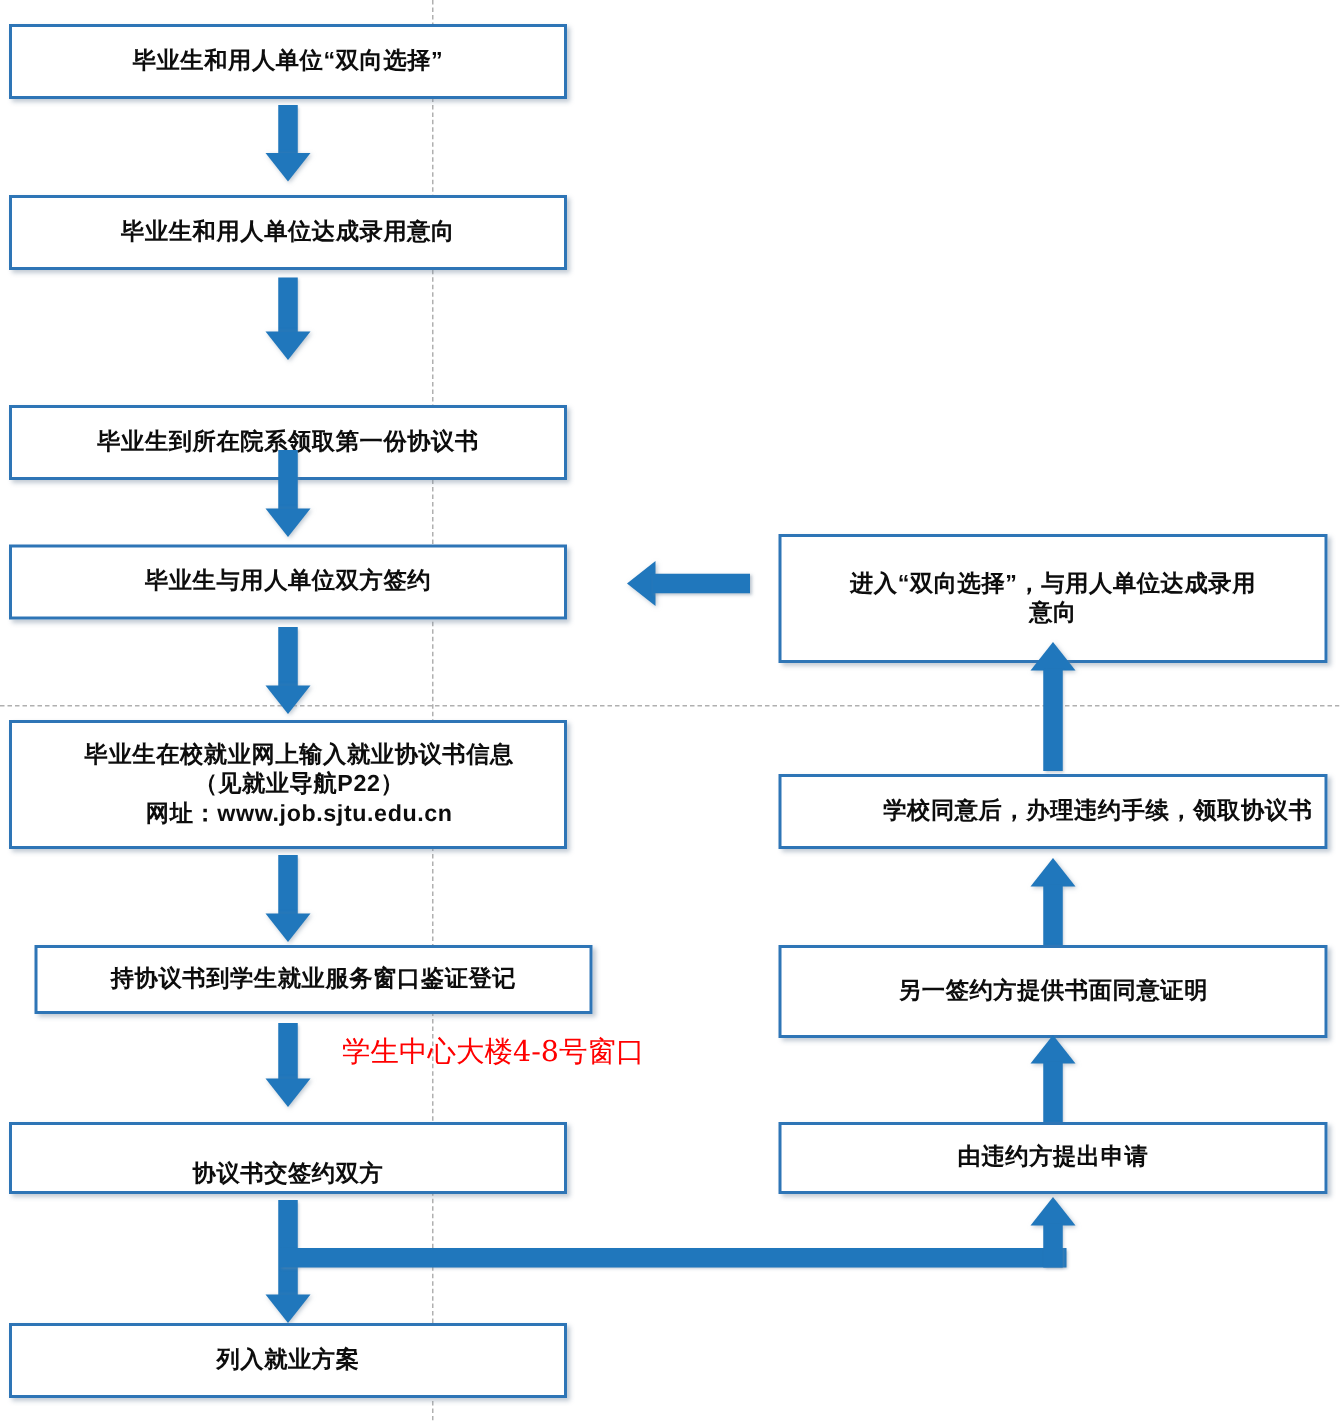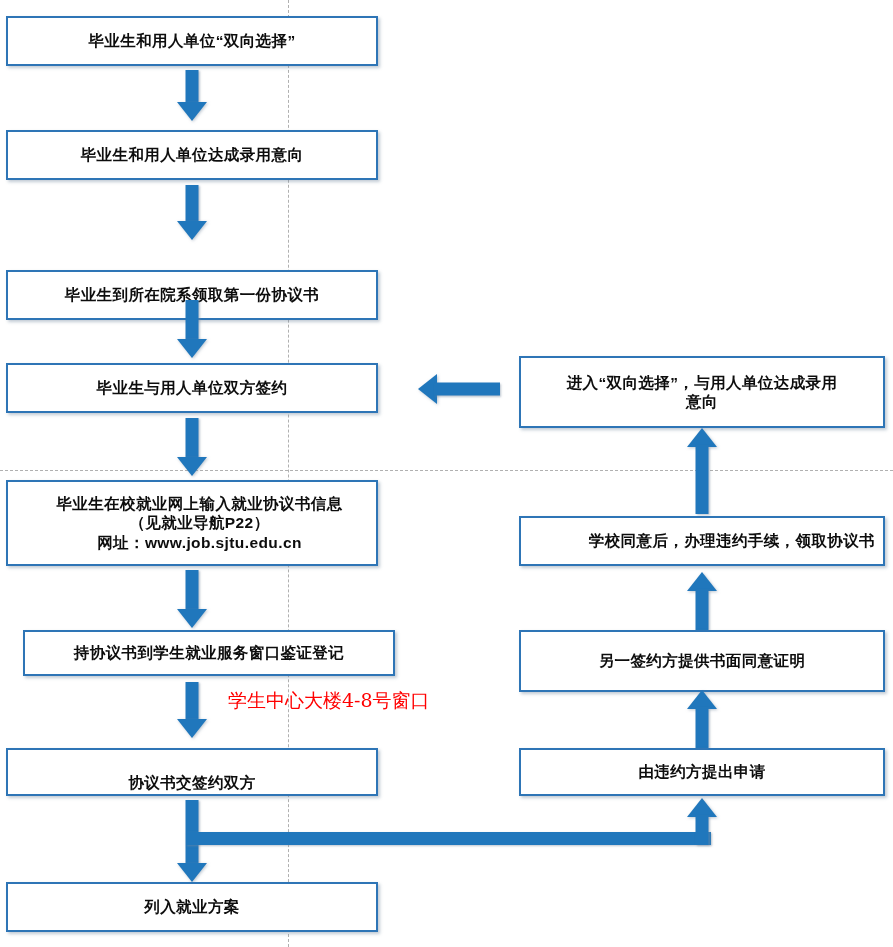--- a/index.html
+++ b/index.html
@@ -173,21 +173,21 @@
     <span class="txt">列入就业方案</span>
   </div>
 
   <div class="bridge-bar" style="left:186px;top:832px;width:525px;height:13px;"></div>
 
   <div class="arrow-up" style="left:686px;top:798px;width:32px;height:47px;">
     <div class="head"></div>
     <div class="shaft" style="top:18px;height:29px;"></div>
   </div>
 
-  <div class="node" style="left:519px;top:356px;width:366px;height:72px;flex-direction:column;justify-content:center;">
+  <div class="node" style="left:519px;top:356px;width:366px;height:86px;flex-direction:column;justify-content:center;">
     <span class="line">进入“双向选择”，与用人单位达成录用</span>
     <span class="line">意向</span>
   </div>
 
   <div class="arrow-left" style="left:418px;top:374px;width:82px;height:30px;">
     <div class="head"></div>
     <div class="shaft" style="left:17px;width:65px;"></div>
   </div>
 
   <div class="arrow-up" style="left:686px;top:428px;width:32px;height:86px;">

